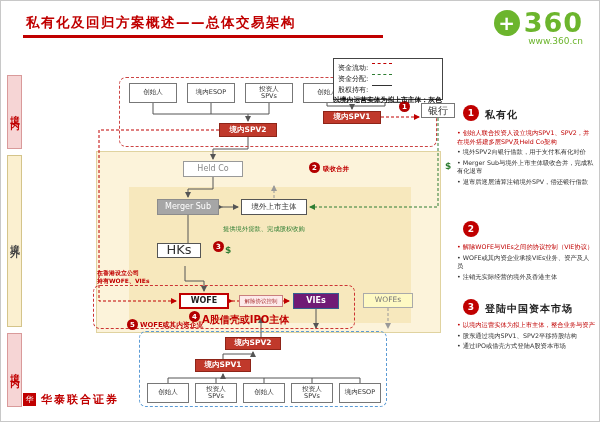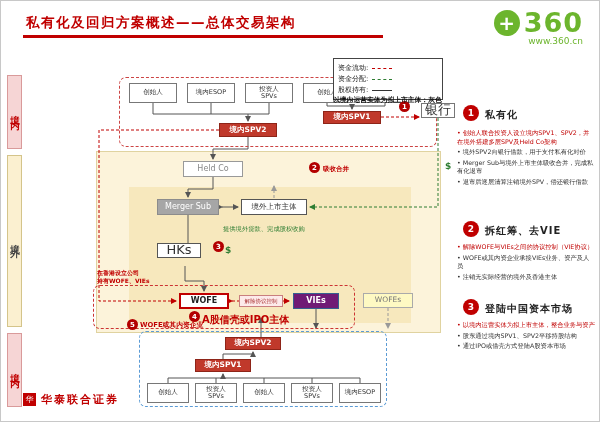--- a/index.html
+++ b/index.html
@@ -23,21 +23,21 @@
         writing-mode:vertical-rl;letter-spacing:5px;font-size:9.5px;font-weight:bold}
   #title{position:absolute;left:25px;top:13px;font-size:13.5px;font-weight:bold;color:#c00000;letter-spacing:1.5px;z-index:3}
   #title-rule{position:absolute;left:22px;top:34px;width:360px;height:2.5px;background:#c00000;z-index:3}
   #logo{position:absolute;right:16px;top:6px;z-index:3;text-align:right}
   #logo .row{display:flex;align-items:center;justify-content:flex-end;gap:4px}
   #logo .plus{width:26px;height:26px;border-radius:50%;background:#6cb52d;color:#fff;font-size:20px;font-weight:bold;
               display:flex;align-items:center;justify-content:center;line-height:1}
   #logo .brand{font-size:27px;font-weight:bold;color:#6cb52d;letter-spacing:1px}
   #logo .url{font-size:9px;color:#6cb52d;margin-top:-2px}
   #legend{position:absolute;left:332px;top:57px;width:110px;z-index:5;background:#fff;border:1px solid #444;padding:3px 4px}
-  #legend .lrow{display:flex;align-items:center;gap:4px;font-size:7px;color:#222;margin:1px 0}
+  #legend .lrow{display:flex;align-items:flex-start;gap:4px;font-size:7px;color:#222;margin:1px 0}
   .lsample{display:inline-block;width:20px;height:0;border-top-width:1.5px}
   .ls-red{border-top:1.5px dashed #c00000}
   .ls-green{border-top:1.5px dashed #2e7d32}
   .ls-black{border-top:1.5px solid #333}
   #legend-note{position:absolute;left:332px;top:95px;width:120px;font-size:6.8px;font-weight:bold;color:#111;z-index:5;line-height:1.2}
   svg.layer{position:absolute;left:0;top:0;z-index:1;pointer-events:none}
   .ln{stroke:#555;fill:none;stroke-width:1}
   .lnr{stroke:#c00000;fill:none;stroke-width:1}
   .lng{stroke:#2e7d32;fill:none;stroke-width:1}
   .lngy{stroke:#999;fill:none;stroke-width:1}
@@ -147,21 +147,21 @@
   <div class="dashedrect" style="left:118px;top:76px;width:318px;height:70px;border:1.5px dashed #cc4444"></div>
   <div class="node" style="left:128px;top:82px;width:48px;height:20px">创始人</div>
   <div class="node" style="left:186px;top:82px;width:48px;height:20px">境内ESOP</div>
   <div class="node" style="left:244px;top:82px;width:48px;height:20px">投资人
 SPVs</div>
   <div class="node" style="left:302px;top:82px;width:48px;height:20px">创始人</div>
   <div class="node" style="left:360px;top:82px;width:48px;height:20px">投资人
 SPVs</div>
   <div class="node rednode" style="left:218px;top:122px;width:58px;height:14px">境内SPV2</div>
   <div class="node rednode" style="left:322px;top:110px;width:58px;height:13px">境内SPV1</div>
-  <div class="node" style="left:420px;top:102px;width:34px;height:15px;font-size:13px">银行</div>
+  <div class="node" style="left:420px;top:102px;width:34px;height:15px;font-size:10px">银行</div>
 
   <div class="node" style="left:182px;top:160px;width:60px;height:16px;color:#888;border-color:#999;font-size:8px">Held Co</div>
   <div class="ann" style="left:322px;top:164px;font-size:6.5px;color:#c00000;font-weight:bold">吸收合并</div>
   <div class="node greynode" style="left:156px;top:198px;width:62px;height:16px">Merger Sub</div>
   <div class="node" style="left:240px;top:198px;width:66px;height:16px;font-size:7.5px;border-color:#555">境外上市主体</div>
   <div class="ann" style="left:222px;top:224px;width:115px;font-size:6.3px;color:#2e7d32">提供境外贷款、完成股权收购</div>
   <div class="ann" style="left:444px;top:160px;font-size:9px;font-weight:bold;color:#2e7d32">$</div>
   <div class="ann" style="left:224px;top:244px;font-size:9px;font-weight:bold;color:#2e7d32">$</div>
   <div class="node" style="left:156px;top:242px;width:44px;height:15px;font-size:13px;border-color:#555">HKs</div>
   <div class="ann" style="left:96px;top:268px;width:78px;font-size:6px;color:#c00000;font-weight:bold">在香港设立公司
@@ -195,21 +195,20 @@
   <div class="step-circle" style="left:462px;top:104px">1</div>
   <div class="step-title" style="left:484px;top:107px">私有化</div>
   <div class="bullets" style="left:456px;top:128px">
     <div class="bullet" style="color: rgb(192, 0, 0);">创始人联合投资人设立境内SPV1、SPV2，并在境外搭建多层SPV及Held Co架构</div>
     <div class="bullet" style="color: rgb(51, 51, 51);">境外SPV2向银行借款，用于支付私有化对价</div>
     <div class="bullet" style="color: rgb(51, 51, 51);">Merger Sub与境外上市主体吸收合并，完成私有化退市</div>
     <div class="bullet" style="color: rgb(51, 51, 51);">退市后逐层清算注销境外SPV，偿还银行借款</div>
   </div>
 
   <div class="step-circle" style="left:462px;top:220px">2</div>
-  <div class="step-title" style="left:484px;top:223px">拆红筹、去VIE</div>
   <div class="bullets" style="left:456px;top:242px">
     <div class="bullet" style="color: rgb(192, 0, 0);">解除WOFE与VIEs之间的协议控制（VIE协议）</div>
     <div class="bullet" style="color: rgb(51, 51, 51);">WOFE或其内资企业承接VIEs业务、资产及人员</div>
     <div class="bullet" style="color: rgb(51, 51, 51);">注销无实际经营的境外及香港主体</div>
   </div>
 
   <div class="step-circle" style="left:462px;top:298px">3</div>
   <div class="step-title" style="left:484px;top:301px">登陆中国资本市场</div>
   <div class="bullets" style="left:456px;top:320px">
     <div class="bullet" style="color: rgb(192, 0, 0);">以境内运营实体为拟上市主体，整合业务与资产</div>

